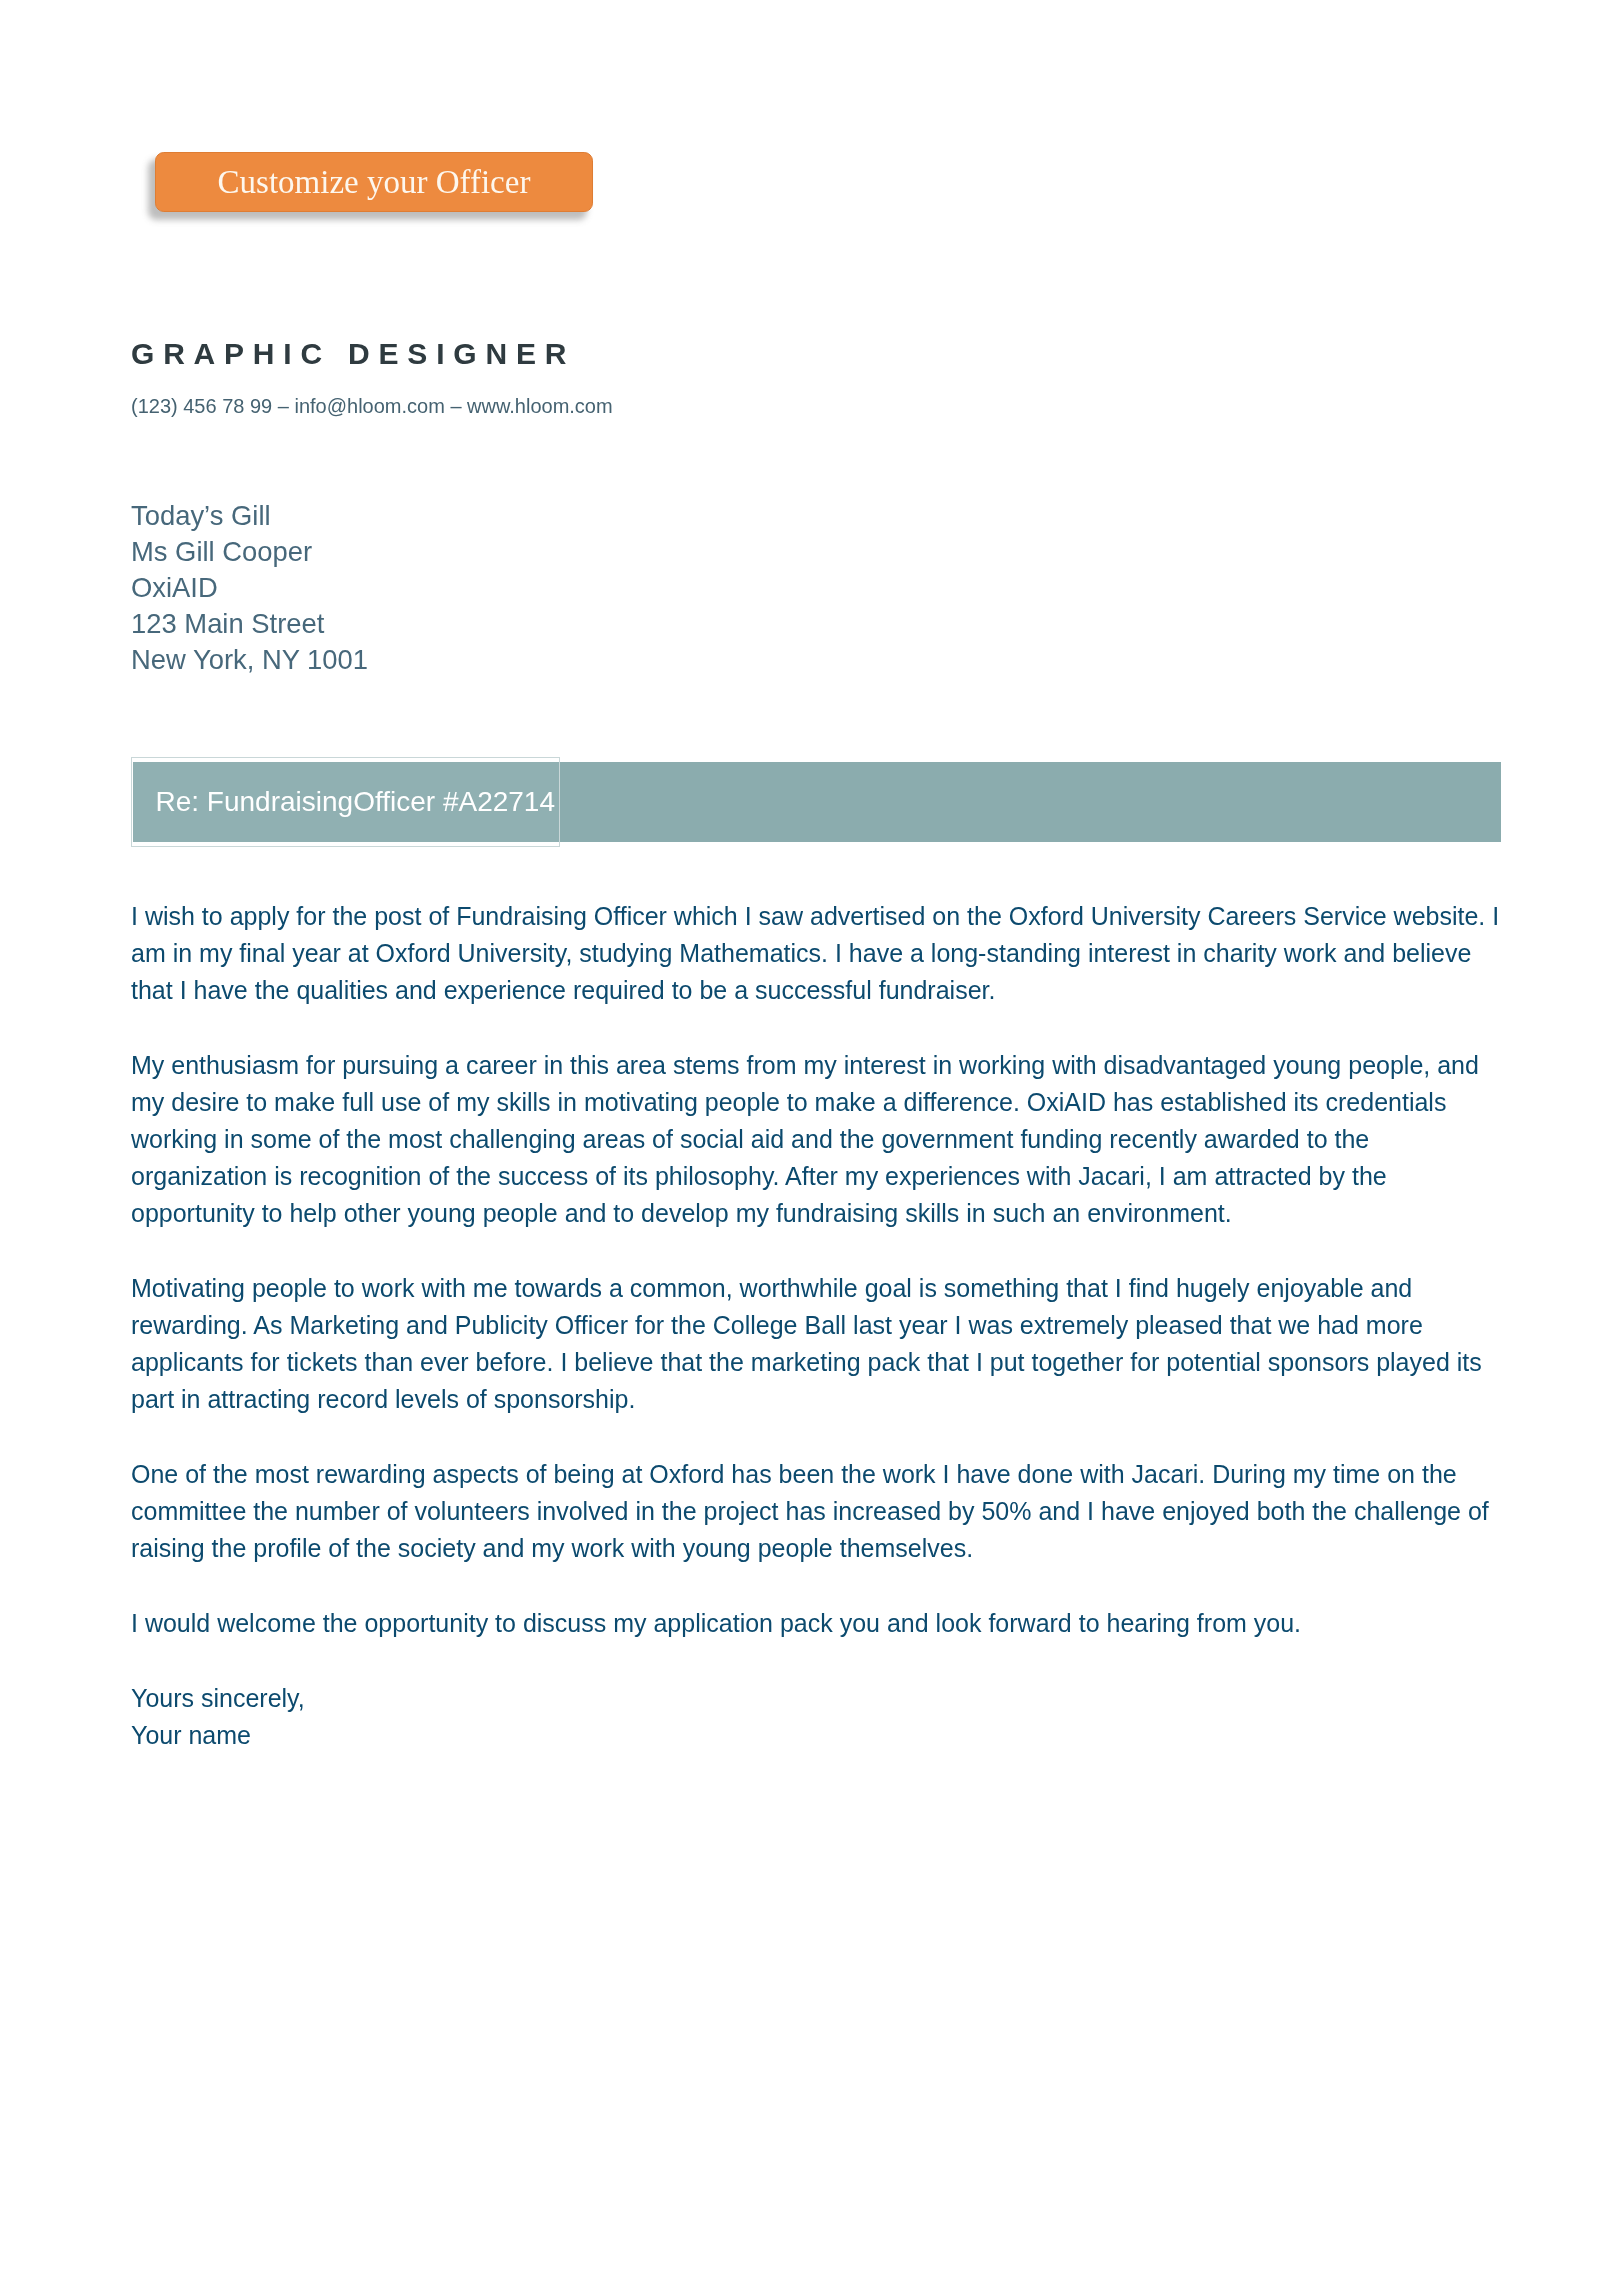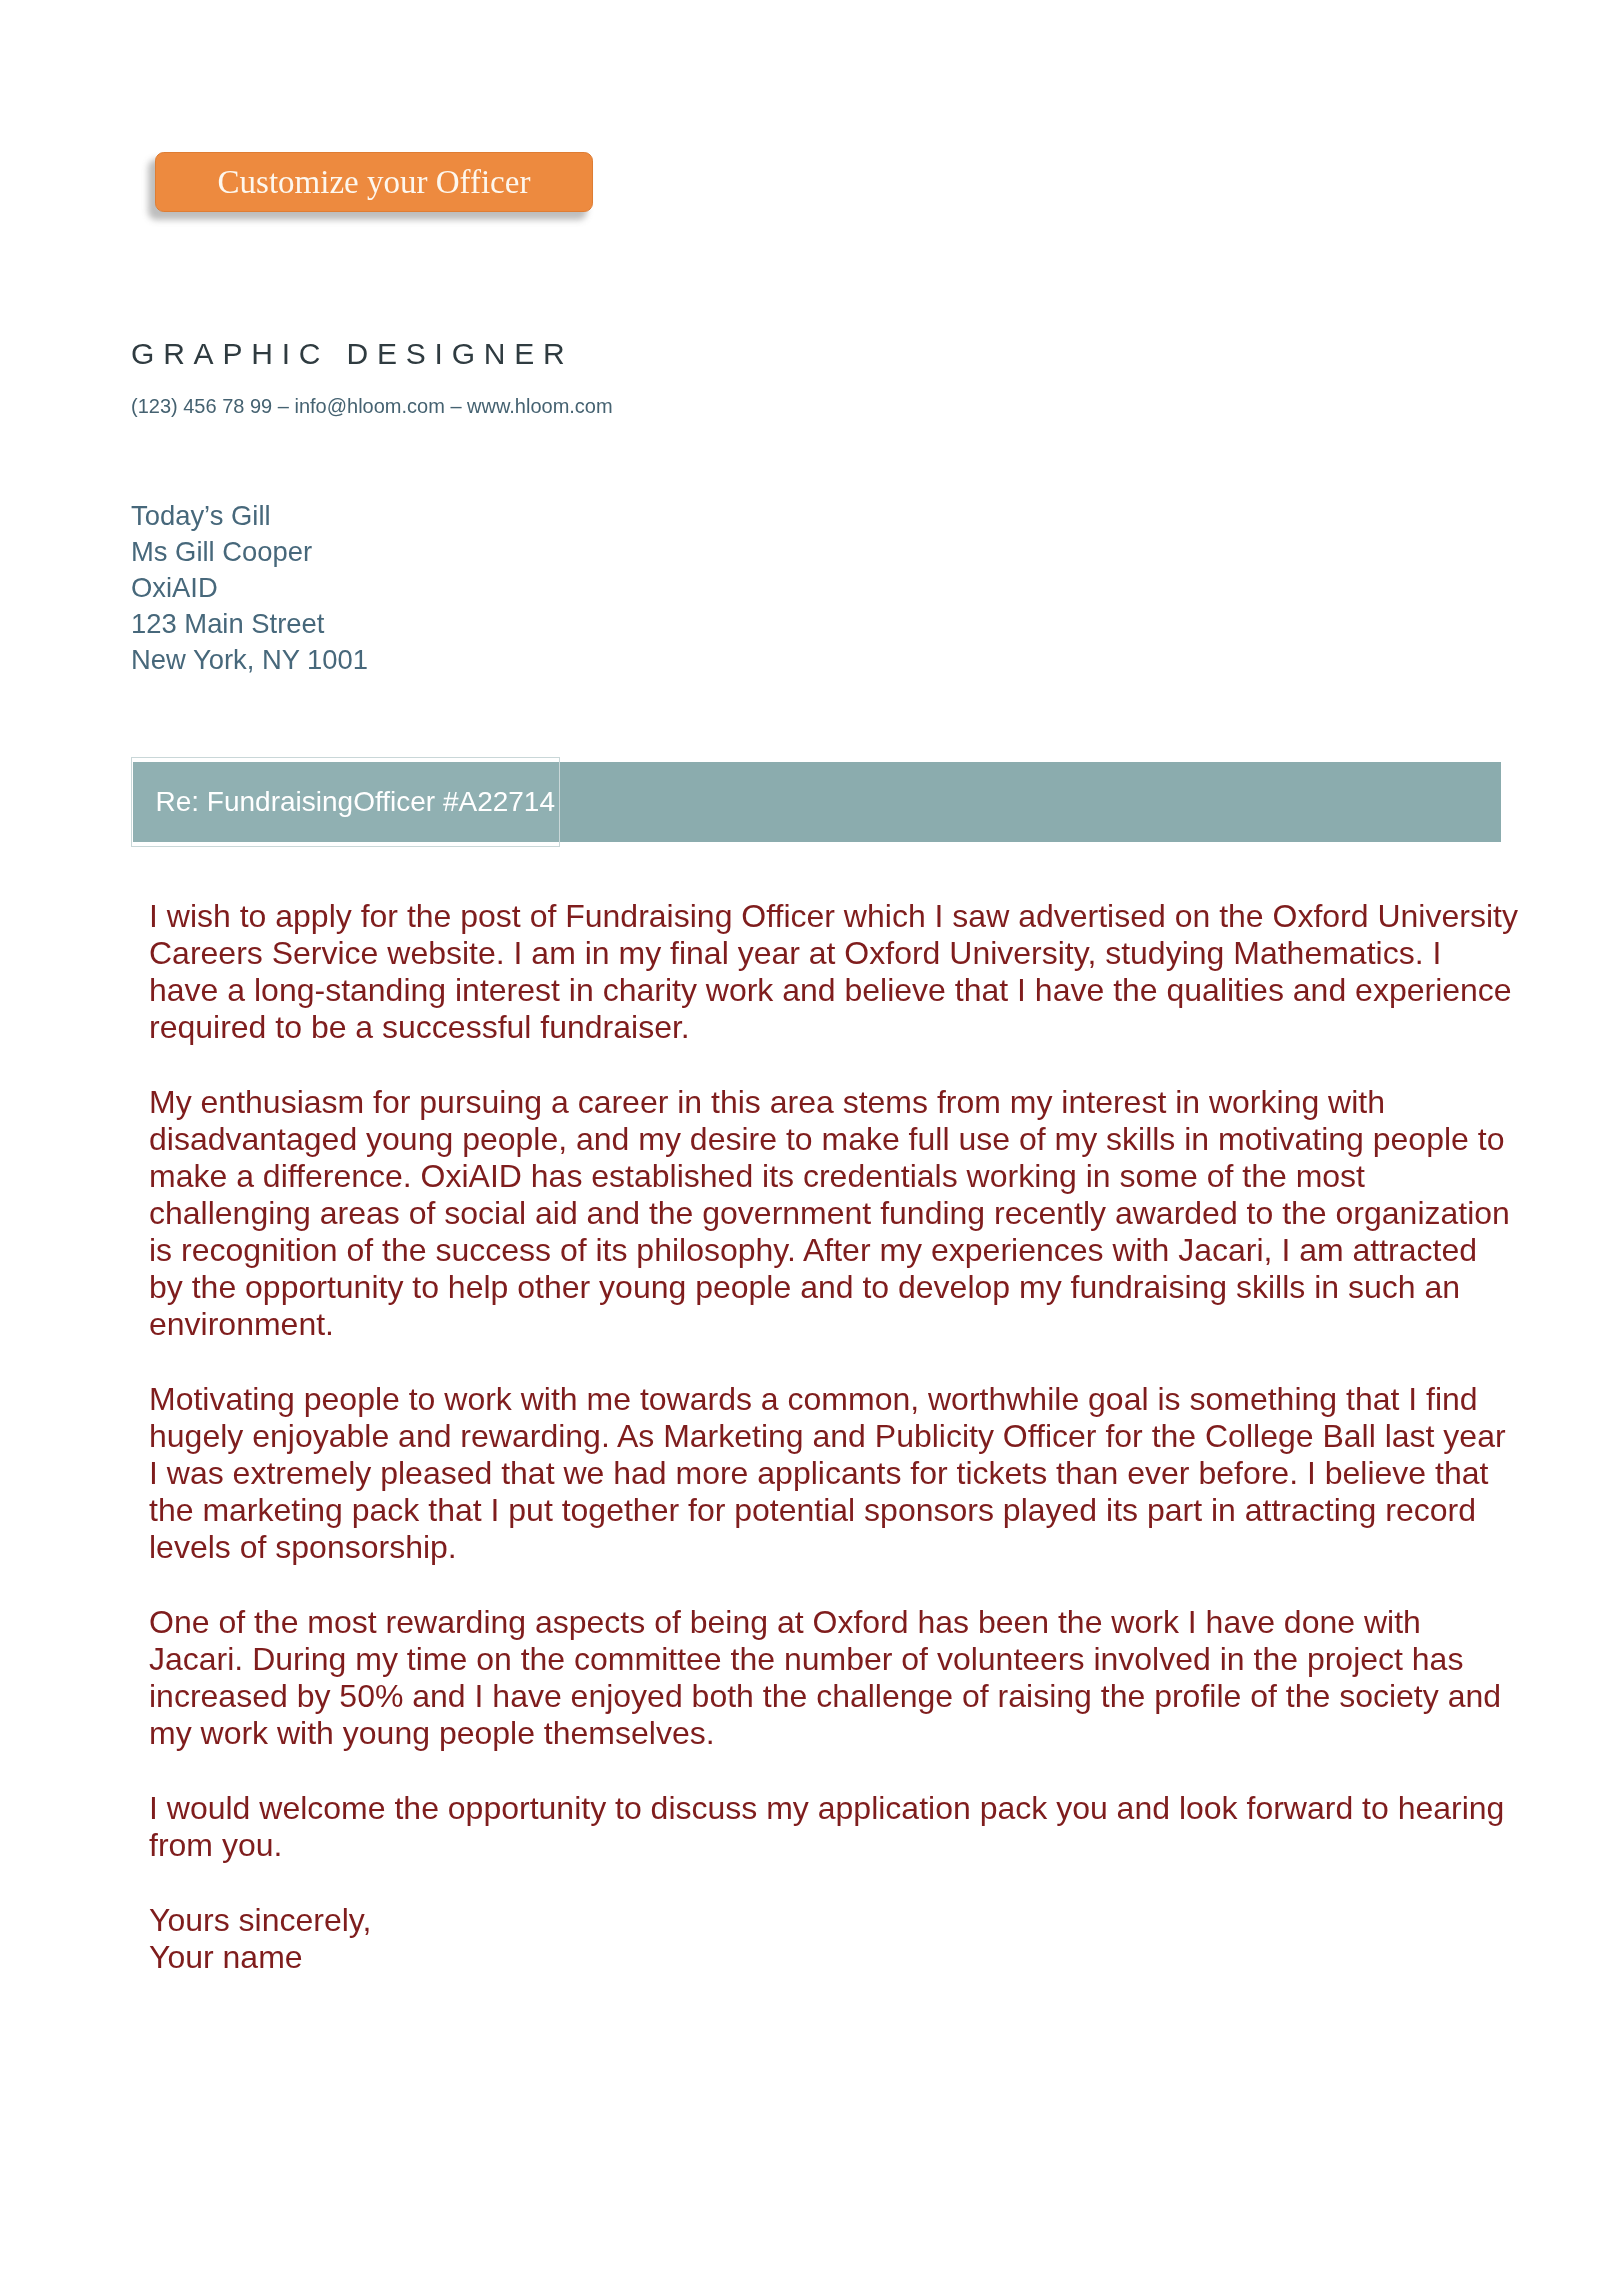--- a/index.html
+++ b/index.html
@@ -43,21 +43,21 @@
     font-weight: bold;
     letter-spacing: 10.8px;
     color: #8EAEB0;
     white-space: nowrap;
   }
   .role {
     position: absolute;
     left: 131px;
     top: 337px;
     font-size: 30px;
-    font-weight: 400;
+    font-weight: 700;
     letter-spacing: 8.8px;
     color: #2F3B40;
     white-space: nowrap;
   }
   .contact {
     position: absolute;
     left: 131px;
     top: 395px;
     font-size: 20px;
     color: #456271;
@@ -94,26 +94,26 @@
     left: -2px;
     top: -4.9px;
     width: 429px;
     height: 90px;
     border: 1px solid #C9D7D8;
     background: rgba(255,255,255,0.05);
     z-index: 1;
   }
   .body-text {
     position: absolute;
-    left: 149px;
+    left: 131px;
     top: 898px;
     width: 1370px;
-    font-size: 32px;
+    font-size: 25px;
     line-height: 37px;
-    color: #7f1d1d;
+    color: #0c4a6e;
   }
   .body-text p { margin: 0 0 38px 0; }
   .closing p { margin: 0; }
 </style>
 </head>
 <body>
 
 <div class="page">
 
   <div class="customize-btn">Customize your Officer</div>

